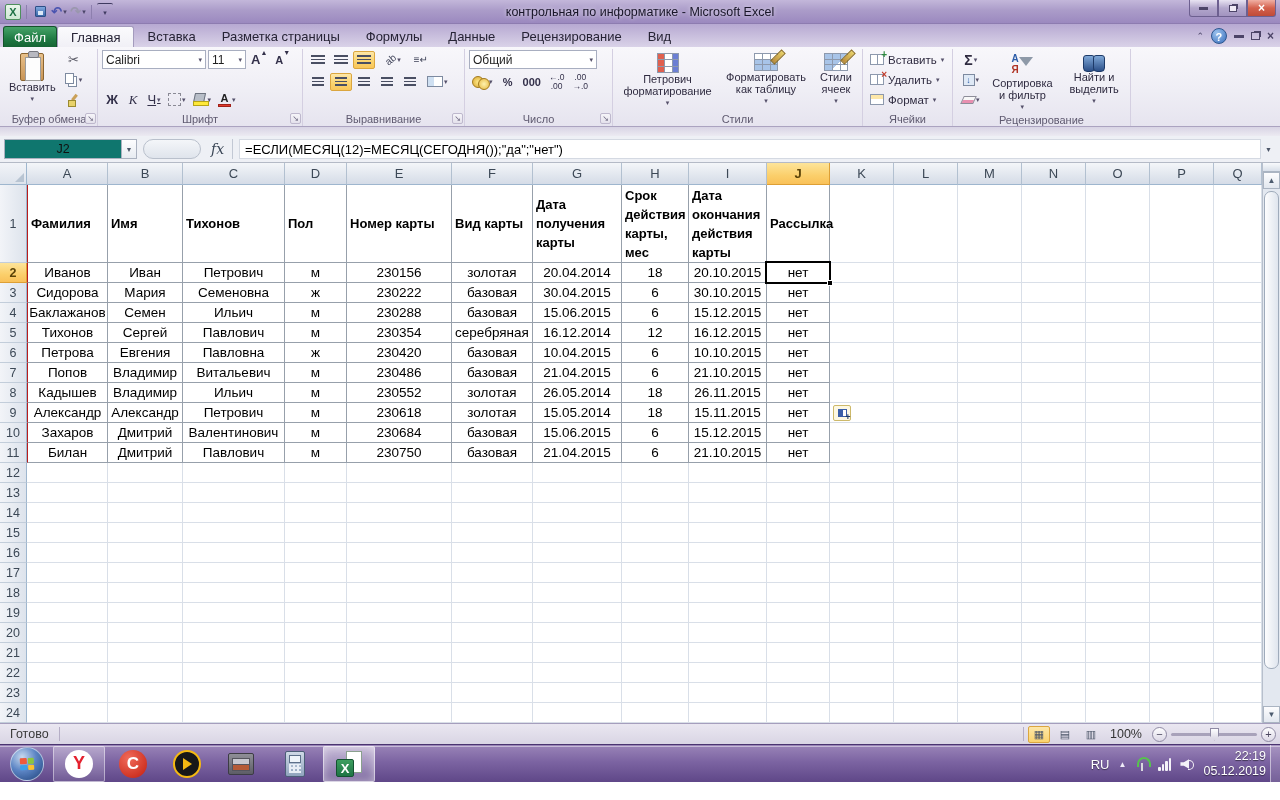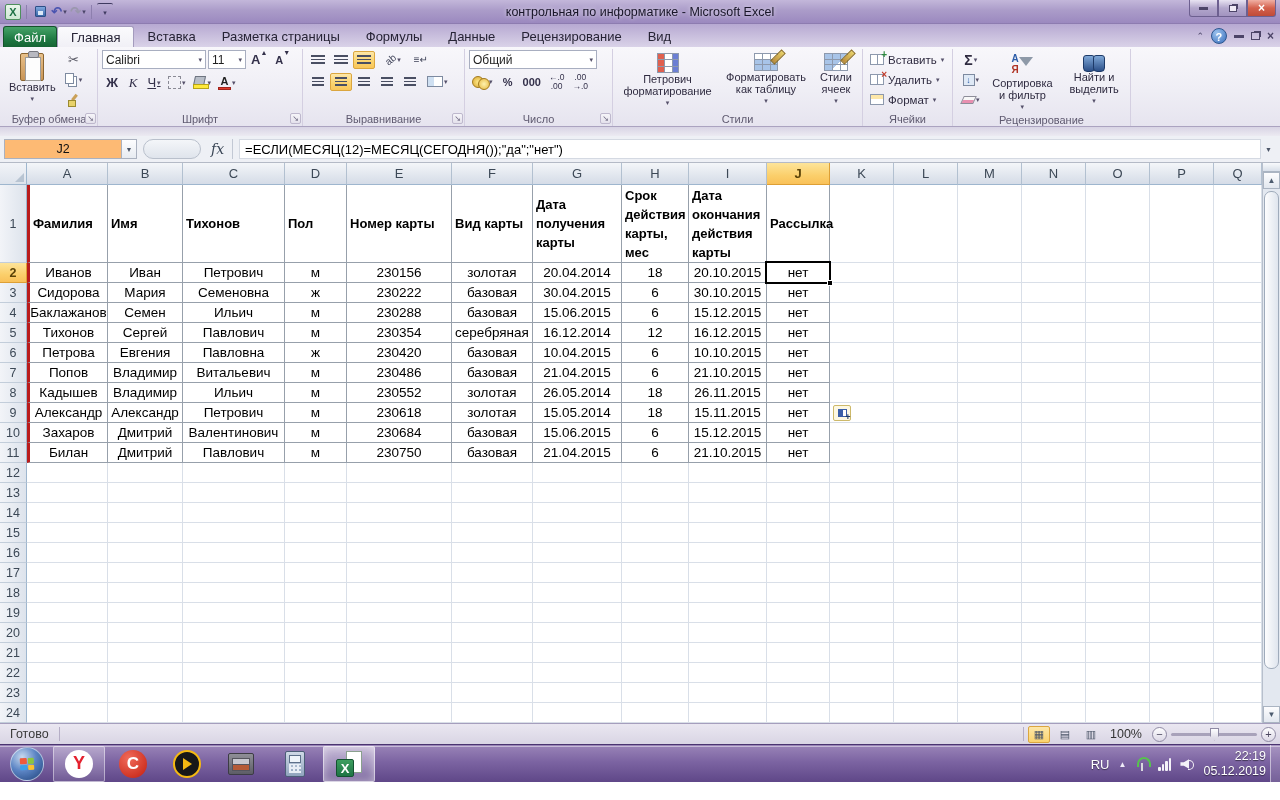--- a/index.html
+++ b/index.html
@@ -111,41 +111,41 @@
   .sortico .a1{position:absolute;left:0;top:0;font-size:10px;font-weight:bold;color:#2b5ca8;}
   .sortico .a2{position:absolute;left:0;top:11px;font-size:10px;font-weight:bold;color:#b03324;}
   .sortico .fun{position:absolute;right:0;top:4px;width:0;height:0;border-left:7px solid transparent;border-right:7px solid transparent;border-top:9px solid #8e99a8;}
   .bino{width:24px;height:18px;position:relative;}
   .bino::before,.bino::after{content:"";position:absolute;top:2px;width:10px;height:15px;background:linear-gradient(#7fa8d8,#2c4f88);border:1px solid #1d3a68;border-radius:3px 3px 4px 4px;}
   .bino::before{left:1px;} .bino::after{right:1px;}
 
   
   .ribbonshadow{height:9px;background:linear-gradient(#d8d4e4,#eceaf2);}
   .fbar{height:27px;background:#eef0f5;border-bottom:1px solid #b4bac6;display:flex;align-items:center;padding:3px 4px;gap:0;}
-  .namebox{width:118px;height:20px;background:#fdba74;border:1px solid #aab1bf;display:flex;align-items:center;justify-content:center;font-size:12.5px;color:#111;}
+  .namebox{width:118px;height:20px;background:#0f766e;border:1px solid #aab1bf;display:flex;align-items:center;justify-content:center;font-size:12.5px;color:#111;}
   .nbarrow{width:15px;height:20px;border:1px solid #aab1bf;border-left:none;background:linear-gradient(#fdfdfe,#e7ebf1);display:flex;align-items:center;justify-content:center;font-size:7px;color:#4c5668;}
   .fpill{width:58px;height:20px;margin-left:6px;background:linear-gradient(#f4f6f9,#dfe4ec);border:1px solid #b9c0cc;border-radius:10px;}
   .fx{margin:0 8px 0 10px;font-family:"DejaVu Serif",serif;font-style:italic;font-size:14px;color:#3a4656;}
   .fxsep{width:1px;height:20px;background:#c2c8d4;margin-right:6px;}
   .ftext{flex:1;height:20px;background:#fff;border:1px solid #d4d9e2;display:flex;align-items:center;font-size:13px;color:#000;padding:0 5px;}
   .fexp{width:15px;height:20px;display:flex;align-items:center;justify-content:center;font-size:7px;color:#4c5668;}
 
   
   .gridwrap{position:relative;height:560px;background:#fff;}
   .colheads{display:flex;height:22px;}
   .corner{width:27px;height:22px;background:linear-gradient(#f2f4f8,#dde3ec);border-right:1px solid #9eb6ce;border-bottom:1px solid #9eb6ce;position:relative;}
   .corner::after{content:"";position:absolute;right:2px;bottom:2px;border-left:9px solid transparent;border-bottom:9px solid #b8c4d2;}
   .colhead{height:22px;background:linear-gradient(#f4f6f9,#e1e6ee 60%,#d5dce7);border-right:1px solid #b2c0d0;border-bottom:1px solid #9eb6ce;display:flex;align-items:center;justify-content:center;font-size:13px;color:#3c4856;}
   .colhead.selh,.rowhead.selh{background:linear-gradient(#fde49a,#fbcf6b 60%,#f9c159);border-right:1px solid #dd9f35;border-bottom:1px solid #dd9f35;color:#5b4308;font-weight:bold;}
   .rows{position:relative;}
   .grow{display:flex;}
   .rowhead{width:27px;background:linear-gradient(90deg,#f2f4f8,#dde3ec);border-right:1px solid #9eb6ce;border-bottom:1px solid #c2cdda;display:flex;align-items:center;justify-content:center;font-size:12.5px;color:#3c4856;flex:0 0 27px;}
   .gcell{border-right:1px solid #d9dfe8;border-bottom:1px solid #d9dfe8;}
   .tbl{border-right:1px solid #97a0ab;border-bottom:1px solid #97a0ab;}
-  .tbl.first{border-left:3px solid #b91c1c;}
+  .tbl.first{border-left:1px solid #b91c1c;}
   .hcell{font-weight:bold;font-size:13px;line-height:19px;color:#000;display:flex;align-items:center;padding:0 2px 0 3px;}
   .dcell{font-size:13.5px;color:#000;display:flex;align-items:center;justify-content:center;}
   .selbox{position:absolute;border:2px solid #000;background:transparent;pointer-events:auto;}
   .fillhandle{position:absolute;right:-4px;bottom:-4px;width:6px;height:6px;background:#000;border:1px solid #fff;}
   .smarttag{position:absolute;width:18px;height:16px;background:#fdf8e3;border:1px solid #cdb96a;border-radius:2px;display:flex;align-items:center;justify-content:center;}
   .smarttag .sq{width:9px;height:8px;background:linear-gradient(90deg,#3b5ea8 0 4px,#fff 4px);border:1px solid #3b5ea8;position:relative;}
   .smarttag .sq::after{content:"+";position:absolute;right:-5px;bottom:-6px;font-size:9px;color:#1d3a68;font-weight:bold;}
 
   
   .vscroll{position:absolute;top:0;right:0;width:18px;height:560px;background:#e3e8f0;border-left:1px solid #b7bfcc;display:flex;flex-direction:column;}
@@ -296,21 +296,21 @@
             </div>
         </div>
       </div>
       <div class="glabel">
           <span>Буфер обмена</span>
         </div>
       <div class="launcher">↘</div>
     </div>
 
     <div class="group" style="width:205px;">
-      <div class="gbody" style="flex-direction:column;gap:4px;">
+      <div class="gbody" style="flex-direction:column;gap:21px;">
         <div style="display:flex;gap:2px;align-items:center;">
           <div class="combo" style="width:104px;">
               <span>Calibri</span>
               <span class="dd">▾</span>
             </div>
           <div class="combo" style="width:38px;">
               <span>11</span>
               <span class="dd">▾</span>
             </div>
           <div class="sbtn">

